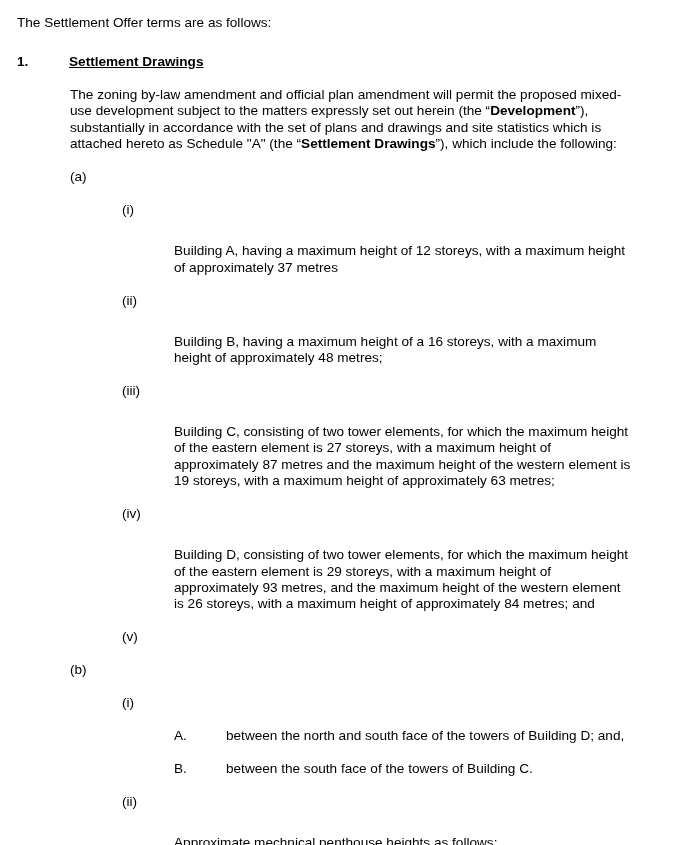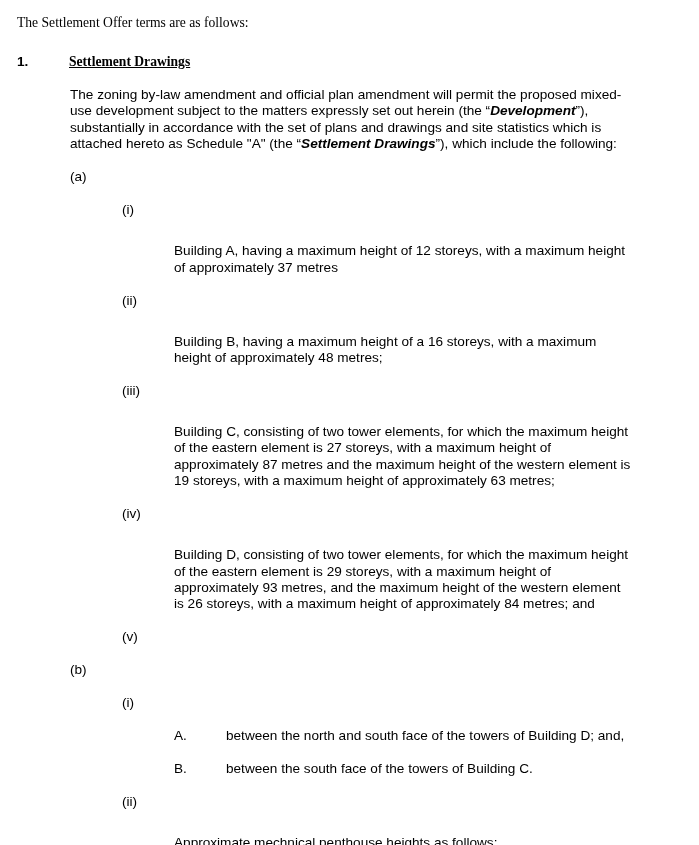--- a/index.html
+++ b/index.html
@@ -32,30 +32,30 @@
     min-width: 52px;
   }
   .ind1 { padding-left: 53px; }
   .ind2 { padding-left: 105px; }
   .ind3 { padding-left: 157px; }
   .para {
     margin: 0 0 16.6px 53px;
     max-width: 560px;
   }
   .txt { display: block; }
-  .w1 { max-width: 560px; font-family: Liberation Serif, serif; }
+  .w1 { max-width: 560px; }
   .w2 { max-width: 520px; }
   .w3 { max-width: 458px; margin-top: 41px; }
   .w4 { max-width: 435px; text-align: center; }
   .bold { font-weight: bold; }
   .heading {
     font-weight: bold;
     text-decoration: underline;
   }
-  b { font-weight: bold; font-style: italic; }
+  b { font-weight: bold; }
 </style>
 </head>
 <body>
 
 <div class="page">
 
   <p class="row intro" style="margin-top:0;">
       <span class="txt w1">The Settlement Offer terms are as follows:</span>
     </p>
 

